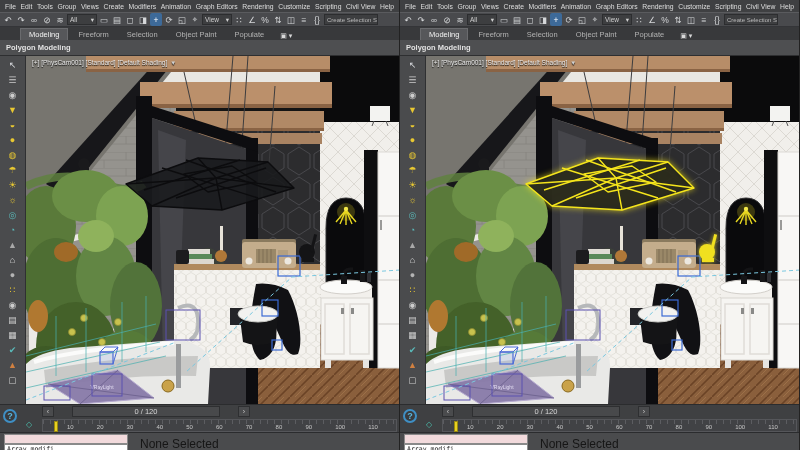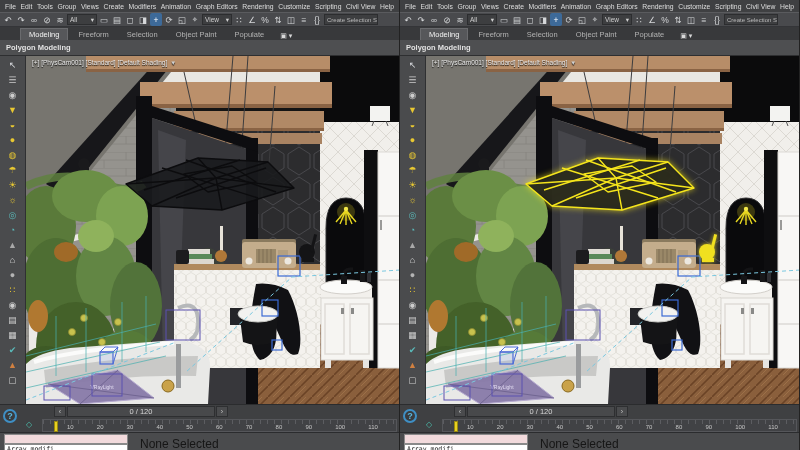--- a/index.html
+++ b/index.html
@@ -47,21 +47,21 @@
   .chand { color:#0c0c0e; }
   .pane.right .chand { color:#f5e51c; filter:drop-shadow(0 0 3px rgba(245,229,28,0.75)); }
   .dlamp { color:#141416; }
   .pane.right .dlamp { color:#f0e020; filter:drop-shadow(0 0 2px rgba(240,224,32,0.8)); }
 
   
   .timeline { height:28px; background:#3f4042; position:relative; border-top:1px solid #2b2c2e; }
   .help-circle { position:absolute; left:3px; top:4px; width:14px; height:14px; border-radius:50%;
                  background:#3a3b3d; border:2px solid #3f8fc4; color:#59b7e0; font-size:9px; font-weight:bold;
                  display:flex; align-items:center; justify-content:center; }
-  .spinner-row { position:absolute; left:54px; top:1px; height:12px; display:flex; gap:1px; }
+  .spinner-row { position:absolute; left:42px; top:1px; height:12px; display:flex; gap:18px; }
   .sp-btn { width:12px; height:11px; background:#4a4b4d; border:1px solid #2e2f31; color:#c9c9c9; font-size:7px;
             display:flex; align-items:center; justify-content:center; }
   .sp-field { width:148px; height:11px; background:#48494b; border:1px solid #2e2f31; color:#d8d8d8; font-size:7.5px;
               display:flex; align-items:center; justify-content:center; }
   .key-filter { position:absolute; left:26px; top:15px; color:#4ab8a8; font-size:8px; }
   .ruler { position:absolute; left:42px; right:2px; top:14px; height:13px; background:#414245; border:1px solid #55565a;
            background-image:repeating-linear-gradient(90deg, #5c5d61 0 1px, transparent 1px 7px);
            background-size:100% 4px; background-repeat:no-repeat; }
   .ruler-ticks { position:absolute; left:24px; right:18px; top:4px; display:flex; justify-content:space-between;
                  font-size:6px; color:#c6c6c6; }

